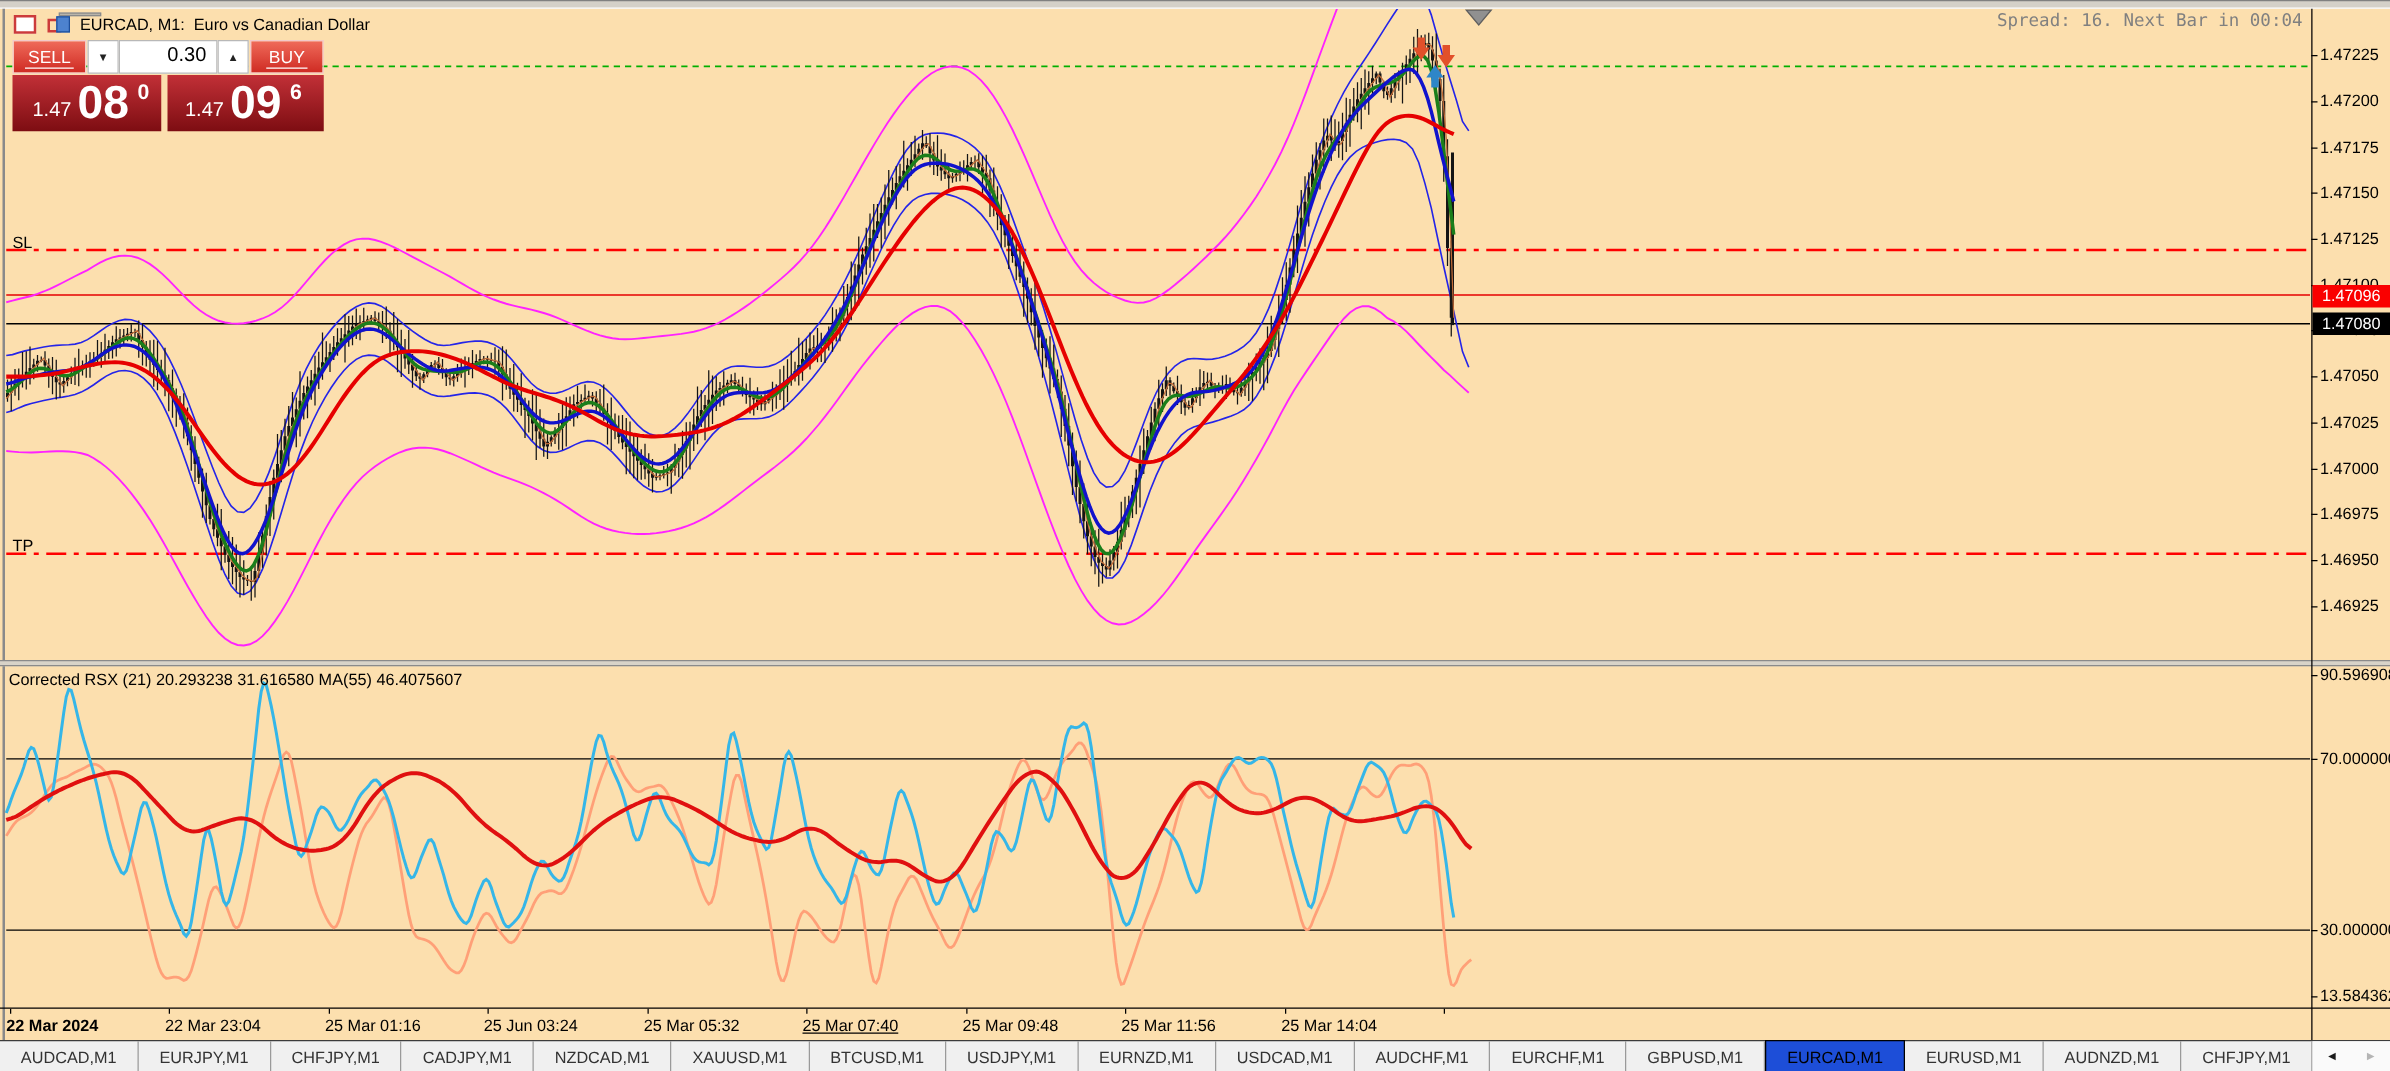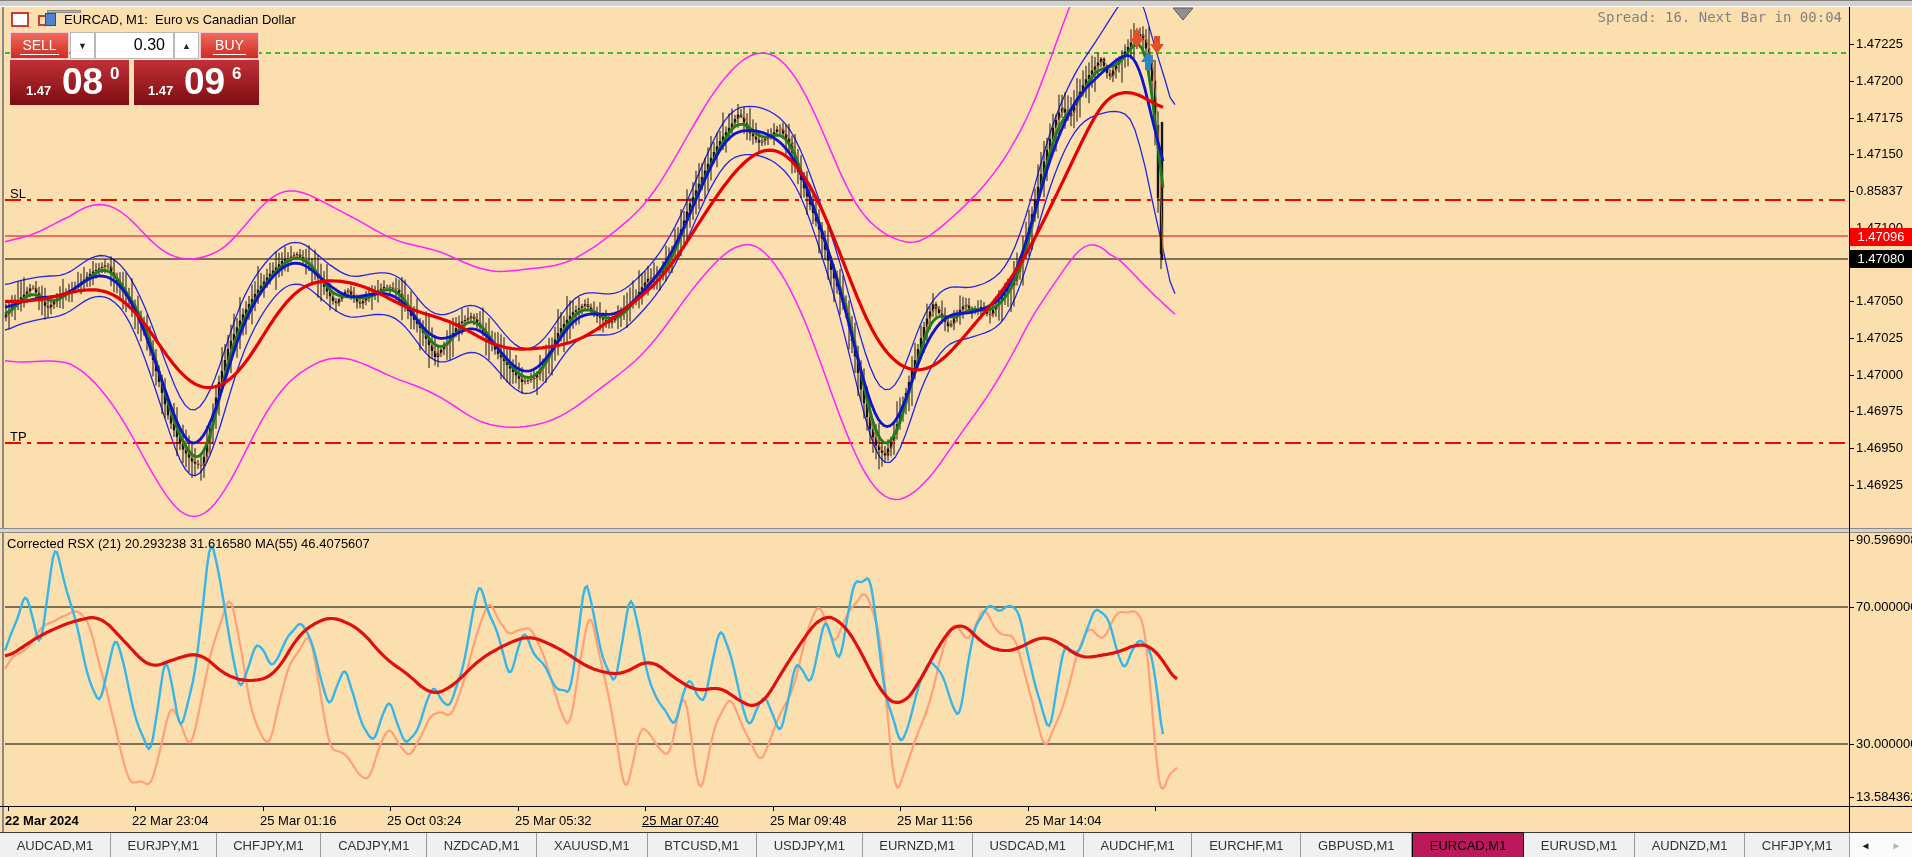--- a/index.html
+++ b/index.html
@@ -35,21 +35,21 @@
   .tp-spin { position:absolute; top:0; width:25px; height:27px; background:#fff; border:1px solid #b8b8b8;
              display:flex; align-items:center; justify-content:center; font-size:9px; color:#222; cursor:pointer; }
   .tp-spin.down { left:60px; }
   .tp-spin.up   { left:164px; }
   .tp-vol { position:absolute; left:85px; top:0; width:79px; height:27px; background:#fff; border:1px solid #b8b8b8;
             font-size:16px; color:#000; text-align:right; padding:3px 8px 0 0; }
   .tp-price { position:absolute; top:28px; height:45px; background:linear-gradient(#c23037,#7d0d12);
               color:#fff; cursor:pointer; }
   .tp-price.bid { left:0; width:119px; }
   .tp-price.ask { left:124px; width:125px; }
-  .tp-price .small { position:absolute; left:16px; bottom:7px; font-size:13px; font-weight:bold;margin-top:12px; }
+  .tp-price .small { position:absolute; left:16px; bottom:7px; font-size:16px; font-weight:normal;margin-top:12px; }
   .tp-price .big { position:absolute; left:52px; top:1px; font-size:37px; font-weight:bold; }
   .tp-price .sup { position:absolute; left:100px; top:4px; font-size:17px; font-weight:bold; }
   .tp-price.ask .small { left:14px; } .tp-price.ask .big { left:50px; } .tp-price.ask .sup { left:98px; }
 
   .sep-groove { position:absolute; left:0; top:528px; width:1912px; height:5px;
                 background:#d8d3c8; border-top:1px solid #8a8a8a; border-bottom:1px solid #8a8a8a; }
   .indicator-label { position:absolute; left:7px; top:536px; font-size:13px; color:#000; }
 
   .axis-line-v { position:absolute; left:1849px; top:7px; width:1px; height:825px; background:#000; }
   .axis-label { position:absolute; left:1856px; font-size:13px; color:#000; }
@@ -62,21 +62,21 @@
   .time-strip { position:absolute; left:0; top:806px; width:1912px; height:26px;
                 border-top:1px solid #000; }
   .time-tick { position:absolute; top:807px; width:1px; height:4px; background:#000; }
   .time-label { position:absolute; top:813px; font-size:13px; color:#000; white-space:nowrap; }
 
   .tab-bar { position:absolute; left:0; top:832px; width:1912px; height:25px;
              background:#f0f0f0; border-top:1px solid #3c3c3c; display:flex; align-items:stretch; }
   .tab { flex:1 1 auto; display:flex; align-items:center; justify-content:center;
          font-size:13px; color:#333; border-right:1px solid #9a9a9a; cursor:pointer; white-space:nowrap;
          padding:0 16px; }
-  .tab.active { background:#be185d; border:1px solid #000; border-bottom:none; color:#000; margin-top:-1px; }
+  .tab.active { background:#1d4ed8; border:1px solid #000; border-bottom:none; color:#000; margin-top:-1px; }
   .tab-nav { width:62px; display:flex; align-items:center; justify-content:space-around;
              background:#fafafa; font-size:10px; }
   .tab-nav .prev { color:#1a1a1a; cursor:pointer; }
   .tab-nav .next { color:#b5b5b5; cursor:pointer; }
 </style>
 </head>
 <body>
 
 <svg class="chart-svg" id="chart-svg" width="1912" height="857">
     <defs>
@@ -160,21 +160,21 @@
 <div id="price-axis">
     <div class="axis-tick" style="top: 44px;"></div>
     <div class="axis-label" style="top: 36px;">1.47225</div>
     <div class="axis-tick" style="top: 81px;"></div>
     <div class="axis-label" style="top: 73px;">1.47200</div>
     <div class="axis-tick" style="top: 118px;"></div>
     <div class="axis-label" style="top: 110px;">1.47175</div>
     <div class="axis-tick" style="top: 154px;"></div>
     <div class="axis-label" style="top: 146px;">1.47150</div>
     <div class="axis-tick" style="top: 191px;"></div>
-    <div class="axis-label" style="top: 183px;">0.85837</div>
+    <div class="axis-label" style="top: 183px;">1.47125</div>
     <div class="axis-tick" style="top: 228px;"></div>
     <div class="axis-label" style="top: 220px;">1.47100</div>
     <div class="axis-tick" style="top: 264px;"></div>
     <div class="axis-label" style="top: 256px;">1.47075</div>
     <div class="axis-tick" style="top: 301px;"></div>
     <div class="axis-label" style="top: 293px;">1.47050</div>
     <div class="axis-tick" style="top: 338px;"></div>
     <div class="axis-label" style="top: 330px;">1.47025</div>
     <div class="axis-tick" style="top: 375px;"></div>
     <div class="axis-label" style="top: 367px;">1.47000</div>
@@ -199,21 +199,21 @@
   </div>
 <div class="time-strip"></div>
 <div id="time-axis-labels">
     <div class="time-tick" style="left: 8px;"></div>
     <div class="time-label" style="left: 5px; font-weight: bold;">22 Mar 2024</div>
     <div class="time-tick" style="left: 135px;"></div>
     <div class="time-label" style="left: 132px;">22 Mar 23:04</div>
     <div class="time-tick" style="left: 263px;"></div>
     <div class="time-label" style="left: 260px;">25 Mar 01:16</div>
     <div class="time-tick" style="left: 390px;"></div>
-    <div class="time-label" style="left: 387px;">25 Oct 03:24</div>
+    <div class="time-label" style="left: 387px;">25 Jun 03:24</div>
     <div class="time-tick" style="left: 518px;"></div>
     <div class="time-label" style="left: 515px;">25 Mar 05:32</div>
     <div class="time-tick" style="left: 645px;"></div>
     <div class="time-label" style="left: 642px; text-decoration: underline;">25 Mar 07:40</div>
     <div class="time-tick" style="left: 773px;"></div>
     <div class="time-label" style="left: 770px;">25 Mar 09:48</div>
     <div class="time-tick" style="left: 900px;"></div>
     <div class="time-label" style="left: 897px;">25 Mar 11:56</div>
     <div class="time-tick" style="left: 1028px;"></div>
     <div class="time-label" style="left: 1025px;">25 Mar 14:04</div>

